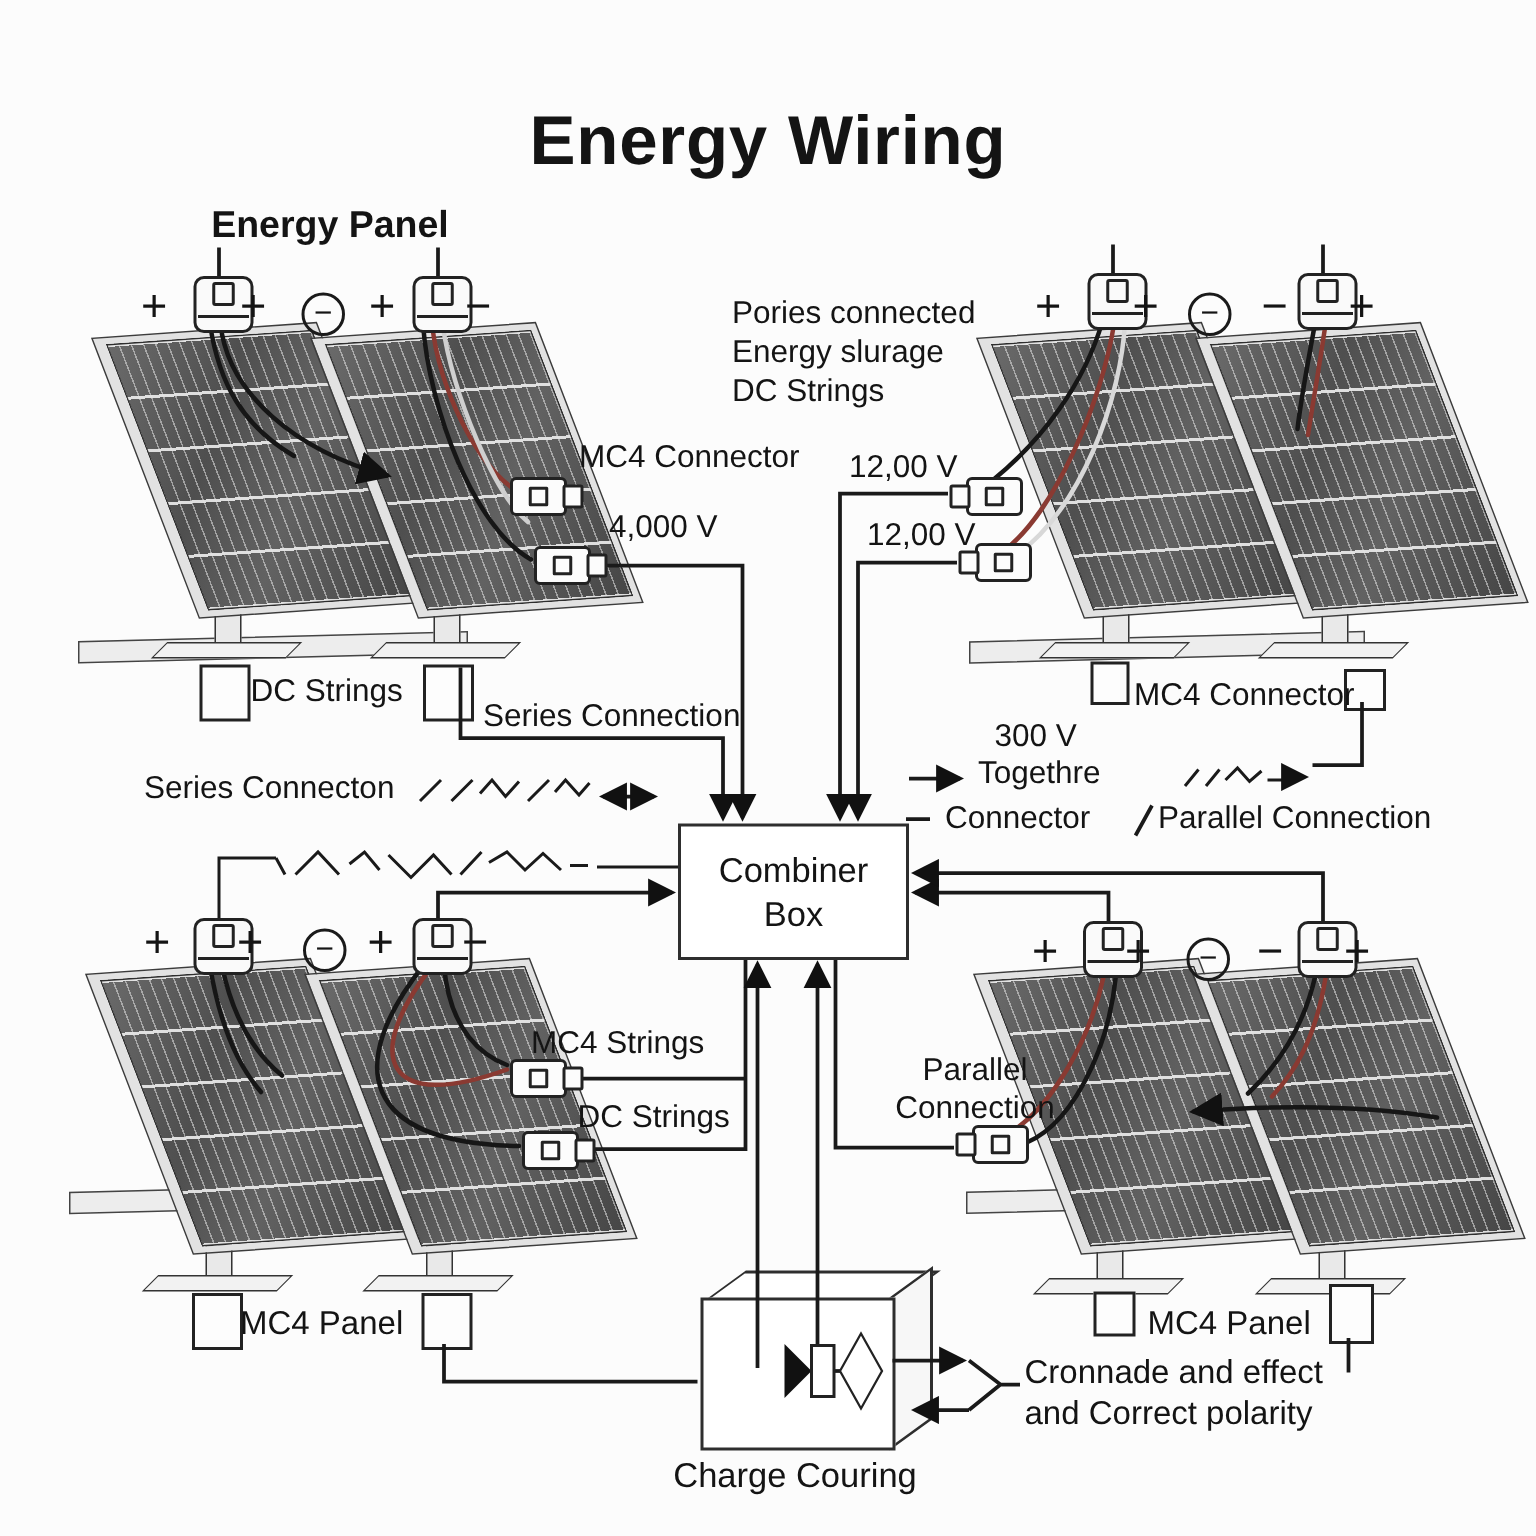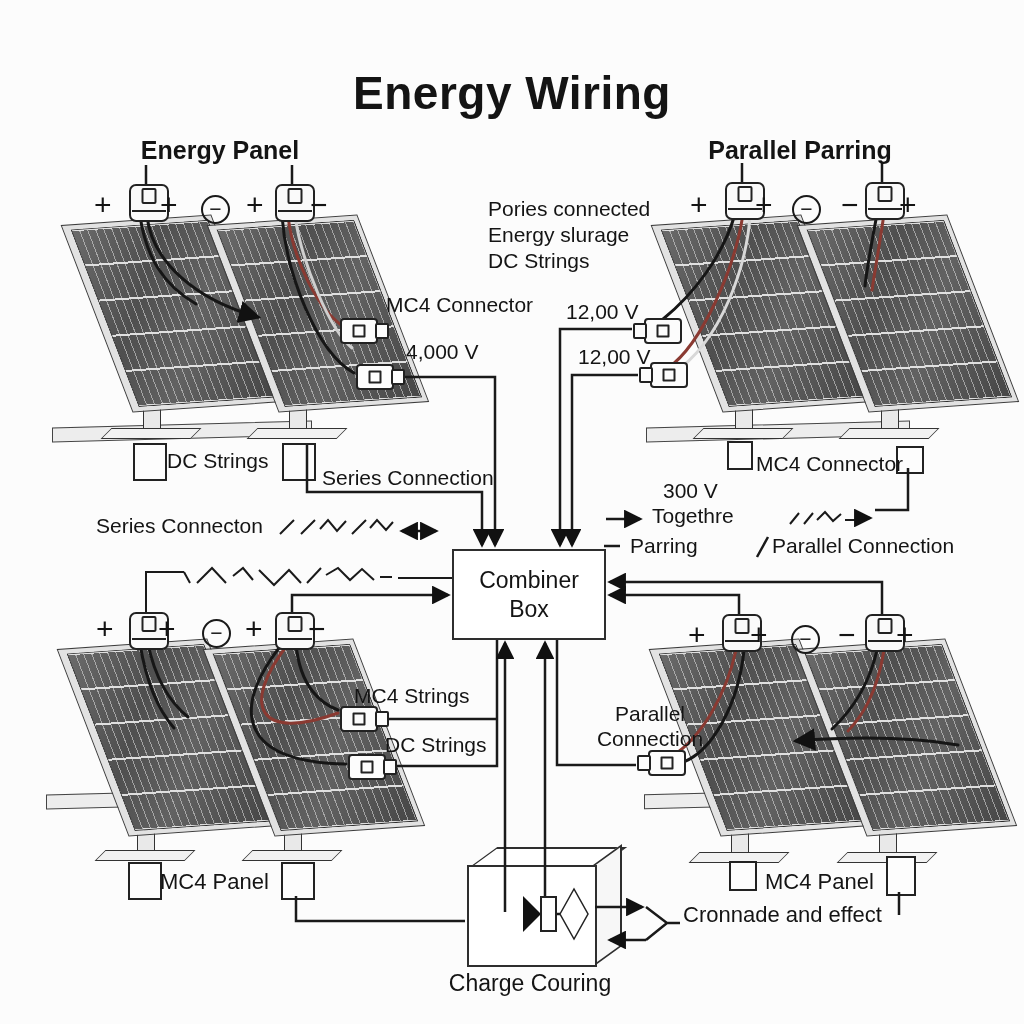--- a/index.html
+++ b/index.html
@@ -46,21 +46,20 @@
               border:2px solid #2e2e2e;z-index:3;}
   svg.overlay{position:absolute;left:0;top:0;z-index:4;pointer-events:none;}
 </style>
 </head>
 <body>
 
 <div id="canvas">
 
   <div class="title">Energy Wiring</div>
   <div class="heading" style="left:110px;top:136px;width:220px;">Energy Panel</div>
-  <div class="heading" style="left:690px;top:136px;width:220px;">Parallel Parring</div>
 
   <div class="note" style="left:488px;top:196px;">
     <div>Pories connected</div>
     <div>Energy slurage</div>
     <div>DC Strings</div>
   </div>
 
   <div class="rail" style="left:52px;top:424px;width:258px;"></div>
   <div class="rail" style="left:646px;top:424px;width:262px;"></div>
   <div class="rail" style="left:46px;top:790px;width:348px;"></div>
@@ -225,26 +224,27 @@
   <div class="lbl" style="left:386px;top:292px;">MC4 Connector</div>
   <div class="lbl" style="left:406px;top:339px;">4,000 V</div>
   <div class="lbl" style="left:566px;top:299px;">12,00 V</div>
   <div class="lbl" style="left:578px;top:344px;">12,00 V</div>
   <div class="lbl" style="left:167px;top:448px;">DC Strings</div>
   <div class="lbl" style="left:322px;top:465px;">Series Connection</div>
   <div class="lbl" style="left:96px;top:513px;">Series Connecton</div>
   <div class="lbl" style="left:756px;top:451px;">MC4 Connector</div>
   <div class="lbl" style="left:663px;top:478px;">300 V</div>
   <div class="lbl" style="left:652px;top:503px;">Togethre</div>
-  <div class="lbl" style="left:630px;top:533px;">Parring</div>
+  <div class="lbl" style="left:630px;top:533px;">Connector</div>
   <div class="lbl" style="left:772px;top:533px;">Parallel Connection</div>
   <div class="lbl" style="left:354px;top:683px;">MC4 Strings</div>
   <div class="lbl" style="left:385px;top:732px;">DC Strings</div>
   <div class="lbl center" style="left:562px;top:701px;width:112px;margin-left:32px;">
     <div>Parallel</div>
     <div>Connection</div>
   </div>
   <div class="lbl big" style="left:160px;top:869px;">MC4 Panel</div>
   <div class="lbl big" style="left:765px;top:869px;">MC4 Panel</div>
   <div class="lbl big center" style="left:430px;top:970px;width:200px;font-size:23px;">Charge Couring</div>
   <div class="lbl big" style="left:683px;top:902px;">Cronnade and effect</div>
+  <div class="lbl big" style="left:683px;top:929px;">and Correct polarity</div>
 
 </div>
 
 </body></html>

